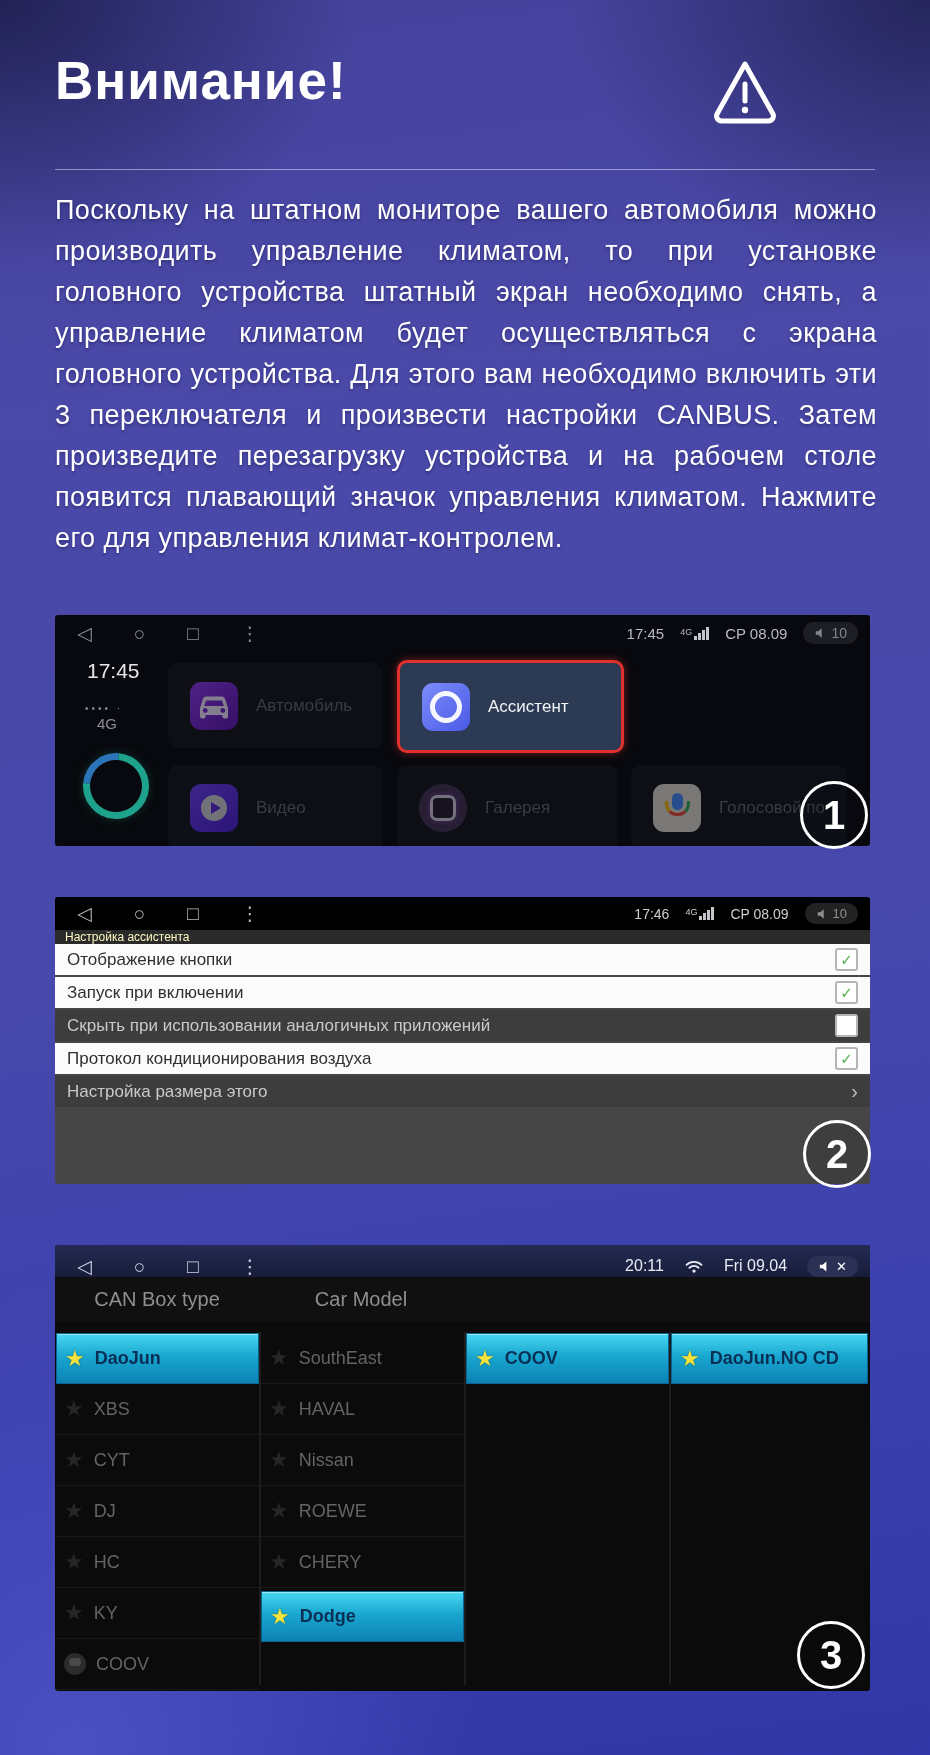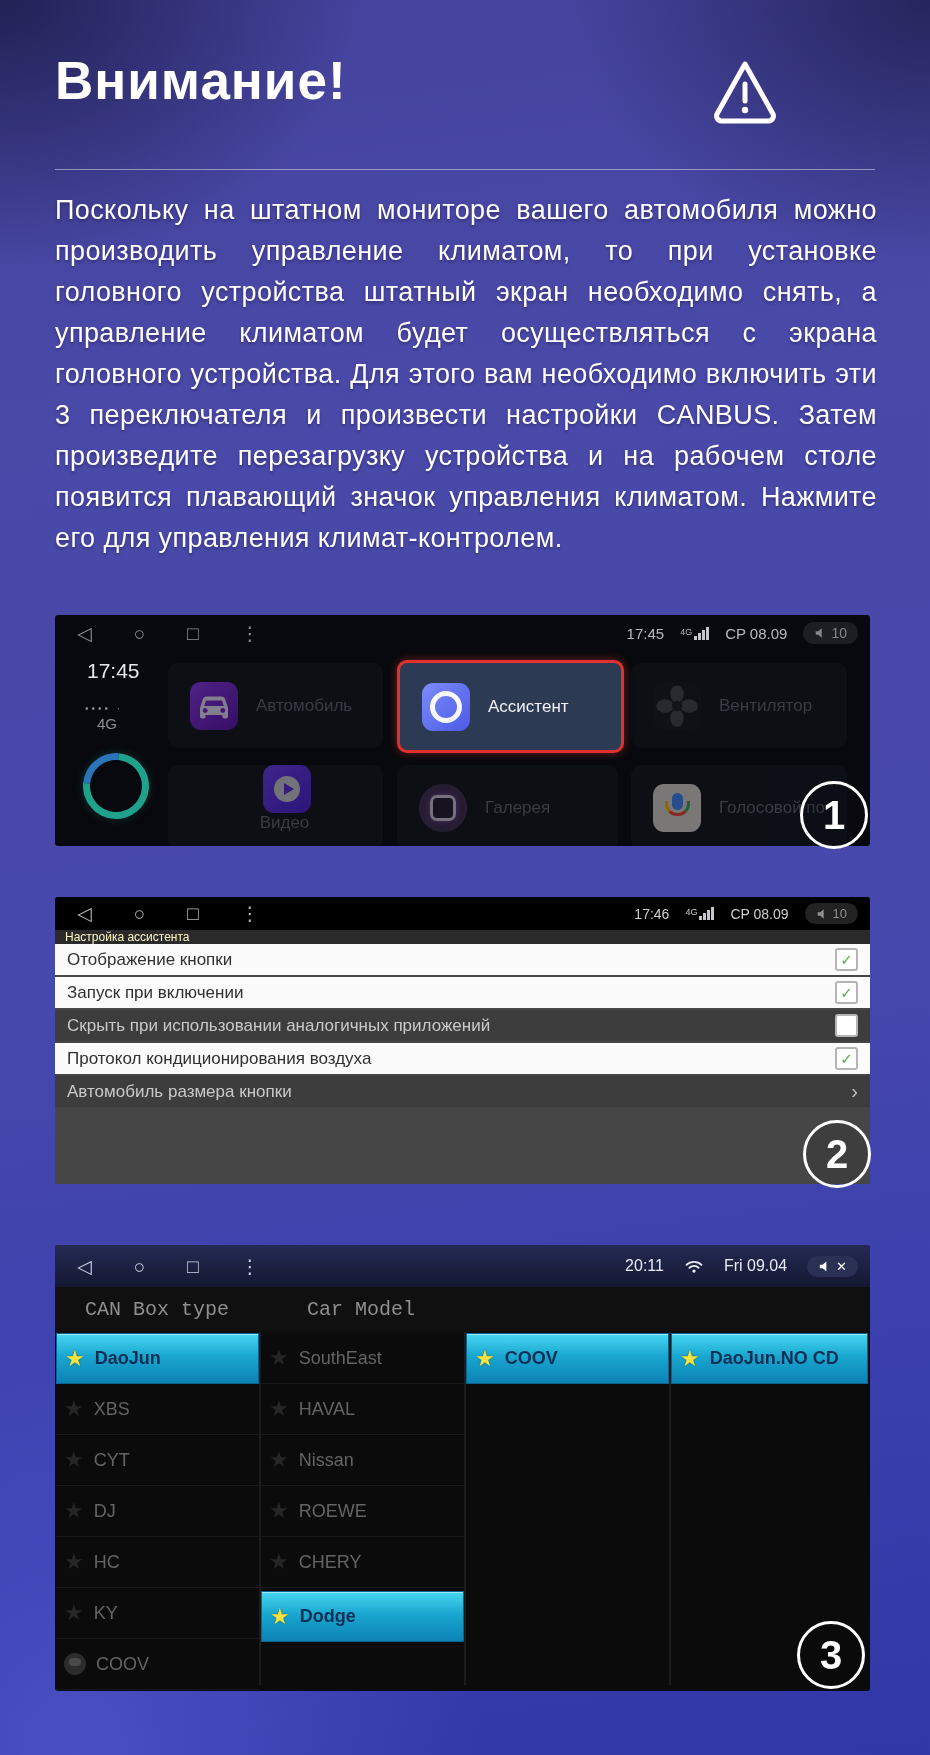--- a/index.html
+++ b/index.html
@@ -79,21 +79,21 @@
   .cbx{margin-left:auto;width:19px;height:19px;background:#fff;border:2px solid #b5b5b5;border-radius:3px;
        display:flex;align-items:center;justify-content:center;font-size:15px;font-weight:700;color:#53ad49;}
   .chev{margin-left:auto;color:#c0c0c0;font-size:20px;}
 
   
   .shot3{top:1245px;height:446px;background:#0b0b0b;}
   .shot3 .sbar{height:42px;background:linear-gradient(180deg,#242b53,#141832);}
   .shot3 .navgrp span{color:#cdd2e4;}
   .shot3 .rgrp{color:#e8eaf4;font-size:16px;gap:20px;}
   .shot3 .pill{background:#2b3154;color:#fff;font-size:13px;border-radius:14px;}
-  .s3headrow{position:absolute;left:0;top:42px;width:815px;height:45px;background:#101010;display:flex;font-family:Liberation Mono, monospace;}
+  .s3headrow{position:absolute;left:0;top:32px;width:815px;height:45px;background:#101010;display:flex;}
   .s3headrow div{width:204px;display:flex;align-items:center;justify-content:center;color:#8f8f8f;font-size:20px;}
   .vline{position:absolute;top:87px;bottom:6px;width:2px;background:#1d1d1d;}
   .cell{position:absolute;width:203px;height:51px;display:flex;align-items:center;box-sizing:border-box;
         border-bottom:1px solid #191919;color:#646464;font-size:18px;}
   .cell .star{color:#262626;font-size:22px;margin:0 10px 0 8px;}
   .cell-sel{background:linear-gradient(180deg,#47d7f2 0%,#19a7d0 45%,#0c82b4 100%);
         border:1px solid #0a6390;box-shadow:inset 0 1px 0 rgba(255,255,255,.45);
         color:#0a2f55;font-weight:700;}
   .cell-sel .star{color:#f6e23c;text-shadow:0 0 2px rgba(60,60,0,.6);}
   .coov-ic{width:22px;height:22px;border-radius:50%;background:#2c2c2c;margin:0 10px 0 8px;position:relative;}
@@ -159,36 +159,22 @@
 
     <div class="tile dim" style="left:113px;top:48px;width:215px;">
       <div class="appicon ic-car">
         <svg viewBox="0 0 24 24" width="48" height="48">
             <path fill="#ffffff" opacity=".85" d="M5 13l1.4-4.2C6.6 7.9 7.4 7.3 8.3 7.3h7.4c.9 0 1.7.6 1.9 1.5L19 13v4.3c0 .5-.4.9-.9.9h-1c-.5 0-.9-.4-.9-.9v-.8H7.8v.8c0 .5-.4.9-.9.9h-1c-.5 0-.9-.4-.9-.9V13zm2.1-1h9.8l-.9-2.7H8l-.9 2.7zM7.6 15.4c.7 0 1.2-.5 1.2-1.2S8.3 13 7.6 13s-1.2.5-1.2 1.2.5 1.2 1.2 1.2zm8.8 0c.7 0 1.2-.5 1.2-1.2s-.5-1.2-1.2-1.2-1.2.5-1.2 1.2.5 1.2 1.2 1.2z"></path>
           </svg>
       </div>
       <span class="lbl">Автомобиль</span>
     </div>
 
-    <div class="tile dim" style="left:576px;top:48px;width:216px;">
-      <div class="appicon ic-fan">
-        <svg viewBox="0 0 24 24" width="48" height="48">
-            <g fill="#45464c">
-          <ellipse cx="12" cy="6" rx="3.4" ry="4.4"></ellipse>
-              <ellipse cx="18" cy="12" rx="4.4" ry="3.4"></ellipse>
-          <ellipse cx="12" cy="18" rx="3.4" ry="4.4"></ellipse>
-              <ellipse cx="6" cy="12" rx="4.4" ry="3.4"></ellipse>
-          <circle cx="12" cy="12" r="2.6" fill="#1c1d22"></circle>
-            </g>
-          </svg>
-      </div>
-      <span class="lbl">Вентилятор</span>
-    </div>
-
-    <div class="tile dim" style="left:113px;top:150px;width:215px;flex-direction:column;">
+
+    <div class="tile dim" style="left:113px;top:150px;width:215px;">
       <div class="appicon ic-video">
           <i></i>
         </div>
       <span class="lbl">Видео</span>
     </div>
 
     <div class="tile dim" style="left:342px;top:150px;width:221px;text-align:center;">
       <div class="appicon ic-gallery"></div>
       <span class="lbl">Галерея</span>
     </div>
@@ -245,21 +231,21 @@
     </div>
     <div class="s2row row-dark">
       <span>Скрыть при использовании аналогичных приложений</span>
       <span class="cbx"></span>
     </div>
     <div class="s2row row-light">
       <span>Протокол кондиционирования воздуха</span>
       <span class="cbx">✓</span>
     </div>
     <div class="s2row row-dark">
-      <span>Автомобиль размера кнопки</span>
+      <span>Настройка размера этого</span>
       <span class="chev">›</span>
     </div>
   </div>
 
   <div class="badge" style="left:803px;top:1120px;">
     <span>2</span>
   </div>
 
   <div class="shot shot3">
     <div class="sbar">

